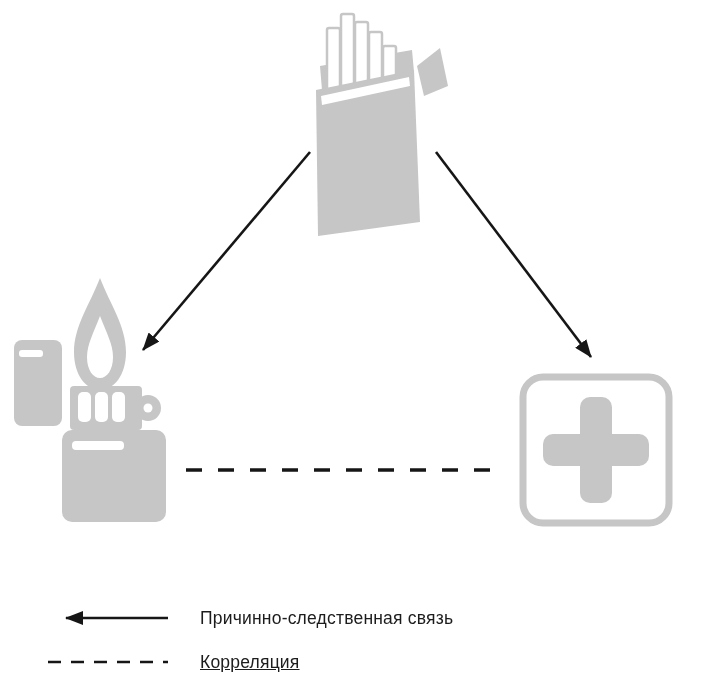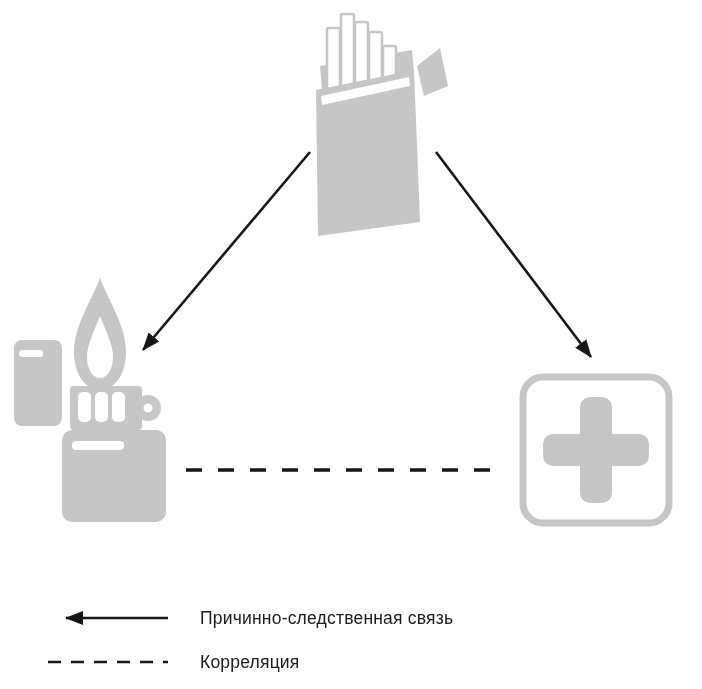--- a/index.html
+++ b/index.html
@@ -23,21 +23,21 @@
   .legend-label {
     position: absolute;
     left: 200px;
     font-size: 17.5px;
     line-height: 20px;
     color: #1c1c1c;
     letter-spacing: 0.2px;
     white-space: nowrap;
   }
   .legend-label.causal { top: 608px; }
-  .legend-label.correlation { top: 652px; }
+  .legend-label.correlation { top: 652px; text-decoration: underline; }
 </style>
 </head>
 <body>
 
 <div class="canvas">
 
   <svg class="diagram-svg" width="702" height="689" viewBox="0 0 702 689">
     <defs>
       <marker id="arrowhead" markerUnits="userSpaceOnUse" markerWidth="18" markerHeight="14" refX="17" refY="7" orient="auto">
         <polygon points="0 0, 18 7, 0 14" fill="#161616"></polygon>

